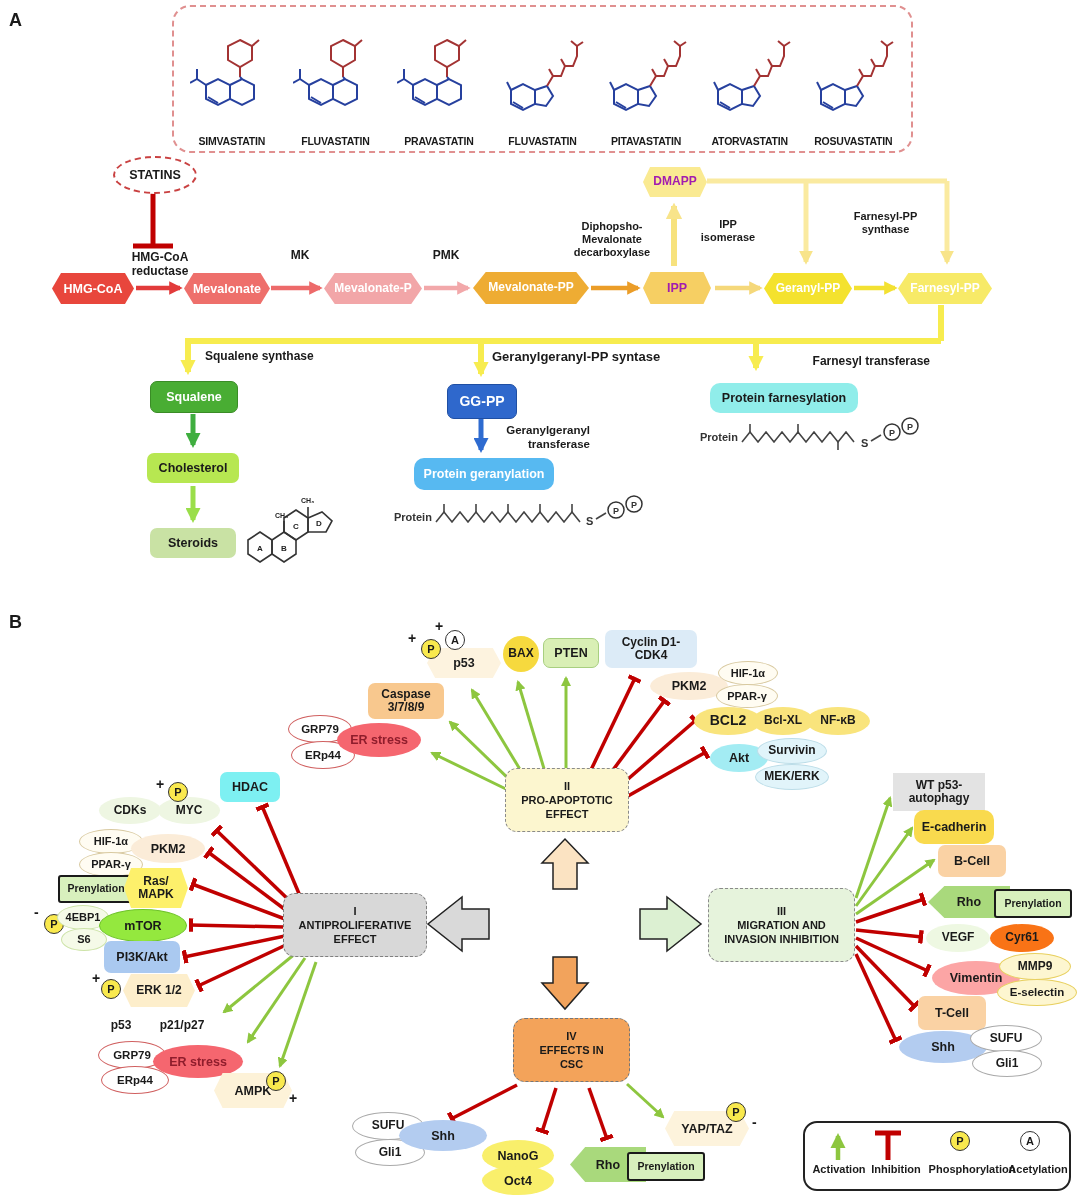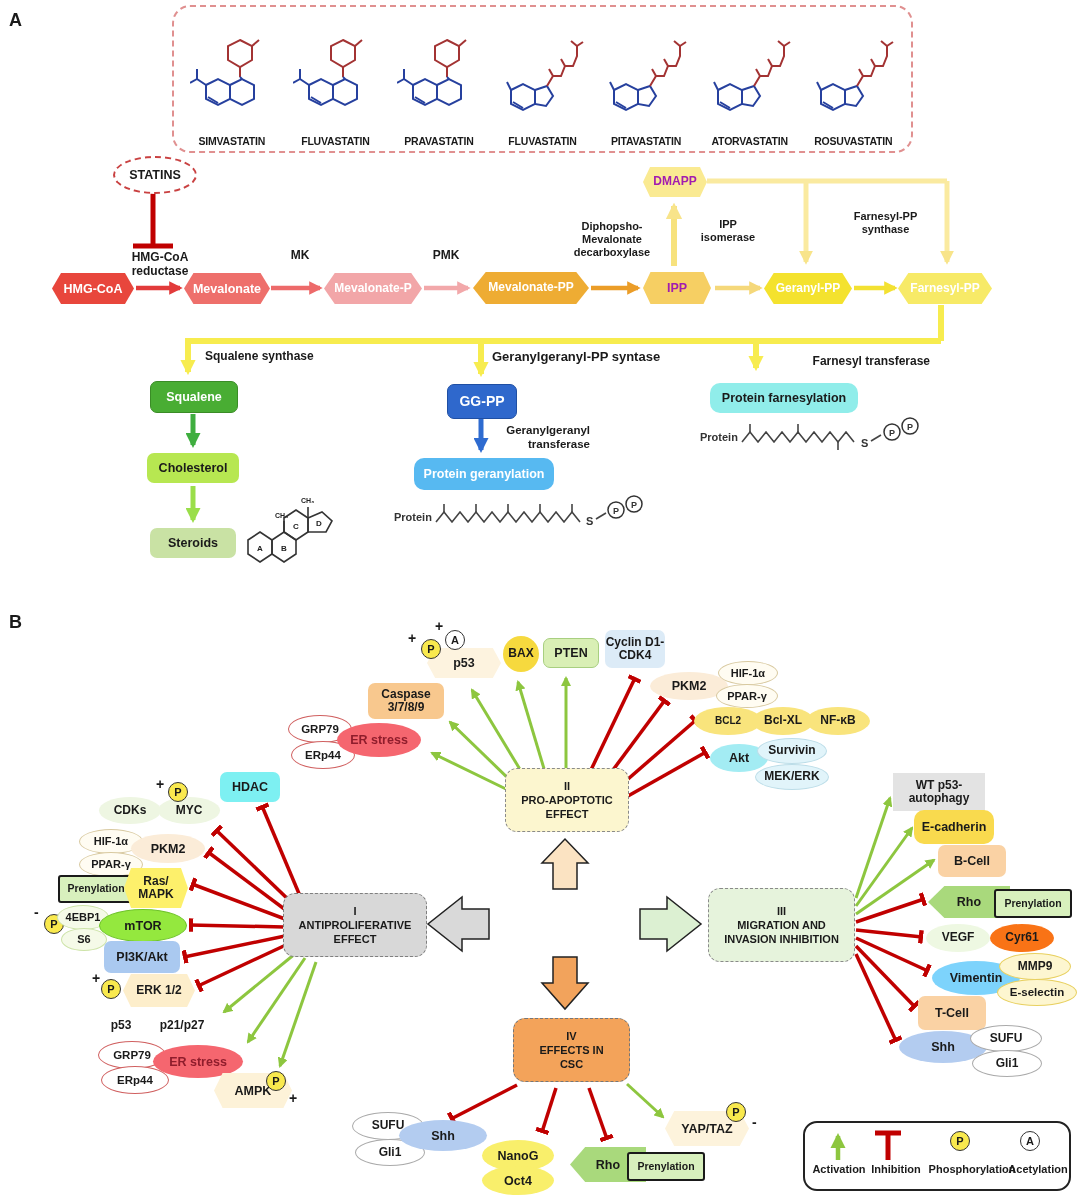--- a/index.html
+++ b/index.html
@@ -351,26 +351,26 @@
   <div class="node ell" style="left:337px;top:723px;width:84px;height:34px;background:#f5666f;color:#8f1d2c;font-size:12.5px">ER stress</div>
   <div class="node rr" style="left:368px;top:683px;width:76px;height:36px;background:#f8c88e;font-size:12px">Caspase
 3/7/8/9</div>
   <div class="node hex" style="left:427px;top:648px;width:74px;height:30px;background:#fdf3df;font-size:12.5px">p53</div>
   <div class="sign" style="left:408px;top:630px">+</div>
   <div class="circ pc" style="left:421px;top:639px">P</div>
   <div class="sign" style="left:435px;top:618px">+</div>
   <div class="circ" style="left:445px;top:630px">A</div>
   <div class="node ell" style="left:503px;top:636px;width:36px;height:36px;background:#f6d93e;font-size:12px">BAX</div>
   <div class="node rr" style="left:543px;top:638px;width:54px;height:28px;background:#d9efb5;border:1.4px solid #a8cf80;font-size:12.5px">PTEN</div>
-  <div class="node rr" style="left:605px;top:630px;width:60px;height:38px;background:#dcebf7;font-size:12px">Cyclin D1-
+  <div class="node rr" style="left:605px;top:630px;width:92px;height:38px;background:#dcebf7;font-size:12px">Cyclin D1-
 CDK4</div>
   <div class="node ell" style="left:650px;top:672px;width:78px;height:28px;background:#fbecd8;font-size:12.5px">PKM2</div>
   <div class="node ell" style="left:718px;top:661px;width:58px;height:22px;background:#fffcf2;border:1.4px solid #d8c9a0;font-size:11px">HIF-1α</div>
   <div class="node ell" style="left:716px;top:684px;width:60px;height:22px;background:#fffcf2;border:1.4px solid #d8c9a0;font-size:11px">PPAR-γ</div>
-  <div class="node ell" style="left:694px;top:707px;width:68px;height:28px;background:#f9e47c;font-size:10px">BCL2</div>
+  <div class="node ell" style="left:694px;top:707px;width:68px;height:28px;background:#f9e47c;font-size:14px">BCL2</div>
   <div class="node ell" style="left:752px;top:707px;width:62px;height:28px;background:#f9e47c;font-size:12px">Bcl-XL</div>
   <div class="node ell" style="left:806px;top:707px;width:64px;height:28px;background:#f9e47c;font-size:12px">NF-κB</div>
   <div class="node ell" style="left:710px;top:744px;width:58px;height:28px;background:#a3ecf3;font-size:12.5px">Akt</div>
   <div class="node ell" style="left:757px;top:738px;width:68px;height:24px;background:#e1f4fa;border:1.3px solid #bcdde8;font-size:12px">Survivin</div>
   <div class="node ell" style="left:755px;top:764px;width:72px;height:24px;background:#e1f4fa;border:1.3px solid #bcdde8;font-size:12px">MEK/ERK</div>
 
   <div class="node rr" style="left:220px;top:772px;width:60px;height:30px;background:#7df0f2;font-size:12.5px">HDAC</div>
   <div class="node ell" style="left:99px;top:797px;width:62px;height:27px;background:#eef6e2;font-size:12px">CDKs</div>
   <div class="node ell" style="left:158px;top:797px;width:62px;height:27px;background:#eef6e2;font-size:12px">MYC</div>
   <div class="sign" style="left:156px;top:776px">+</div>
@@ -400,21 +400,21 @@
   <div class="sign" style="left:289px;top:1090px">+</div>
 
   <div class="node" style="left:893px;top:773px;width:92px;height:38px;background:#e3e3e3;font-size:12px">WT p53-
 autophagy</div>
   <div class="node rr10" style="left:914px;top:810px;width:80px;height:34px;background:#f9da4e;font-size:12.5px">E-cadherin</div>
   <div class="node rr" style="left:938px;top:845px;width:68px;height:32px;background:#fad2a4;font-size:12.5px">B-Cell</div>
   <div class="node hexL" style="left:928px;top:886px;width:82px;height:32px;background:#a9d97c;font-size:12.5px">Rho</div>
   <div class="node" style="left:994px;top:889px;width:74px;height:25px;background:#d8f0bd;border:2px solid #1a1a1a;font-size:10.5px;border-radius:3px">Prenylation</div>
   <div class="node ell" style="left:926px;top:924px;width:64px;height:28px;background:#eef8e2;font-size:12px">VEGF</div>
   <div class="node ell" style="left:990px;top:924px;width:64px;height:28px;background:#f97316;font-size:12px">Cyr61</div>
-  <div class="node ell" style="left:932px;top:961px;width:88px;height:34px;background:#7dd3fc;font-size:12.5px">Vimentin</div>
+  <div class="node ell" style="left:932px;top:961px;width:88px;height:34px;background:#fca5a5;font-size:12.5px">Vimentin</div>
   <div class="node ell" style="left:999px;top:953px;width:70px;height:25px;background:#fdf6d0;border:1.5px solid #e8d060;font-size:12px">MMP9</div>
   <div class="node ell" style="left:997px;top:979px;width:78px;height:25px;background:#fdf6d0;border:1.5px solid #e8d060;font-size:11.5px">E-selectin</div>
   <div class="node rr" style="left:918px;top:996px;width:68px;height:34px;background:#fad2a4;font-size:12.5px">T-Cell</div>
   <div class="node ell" style="left:899px;top:1031px;width:88px;height:32px;background:#b3ccf0;font-size:12.5px">Shh</div>
   <div class="node ell" style="left:970px;top:1025px;width:70px;height:25px;background:#fff;border:1.5px solid #aaa;font-size:12px">SUFU</div>
   <div class="node ell" style="left:972px;top:1050px;width:68px;height:25px;background:#fff;border:1.5px solid #aaa;font-size:12px">Gli1</div>
 
   <div class="node ell" style="left:352px;top:1112px;width:70px;height:26px;background:#fff;border:1.5px solid #aaa;font-size:12px">SUFU</div>
   <div class="node ell" style="left:355px;top:1139px;width:68px;height:25px;background:#fff;border:1.5px solid #aaa;font-size:12px">Gli1</div>
   <div class="node ell" style="left:399px;top:1120px;width:88px;height:31px;background:#b3ccf0;font-size:12.5px">Shh</div>

